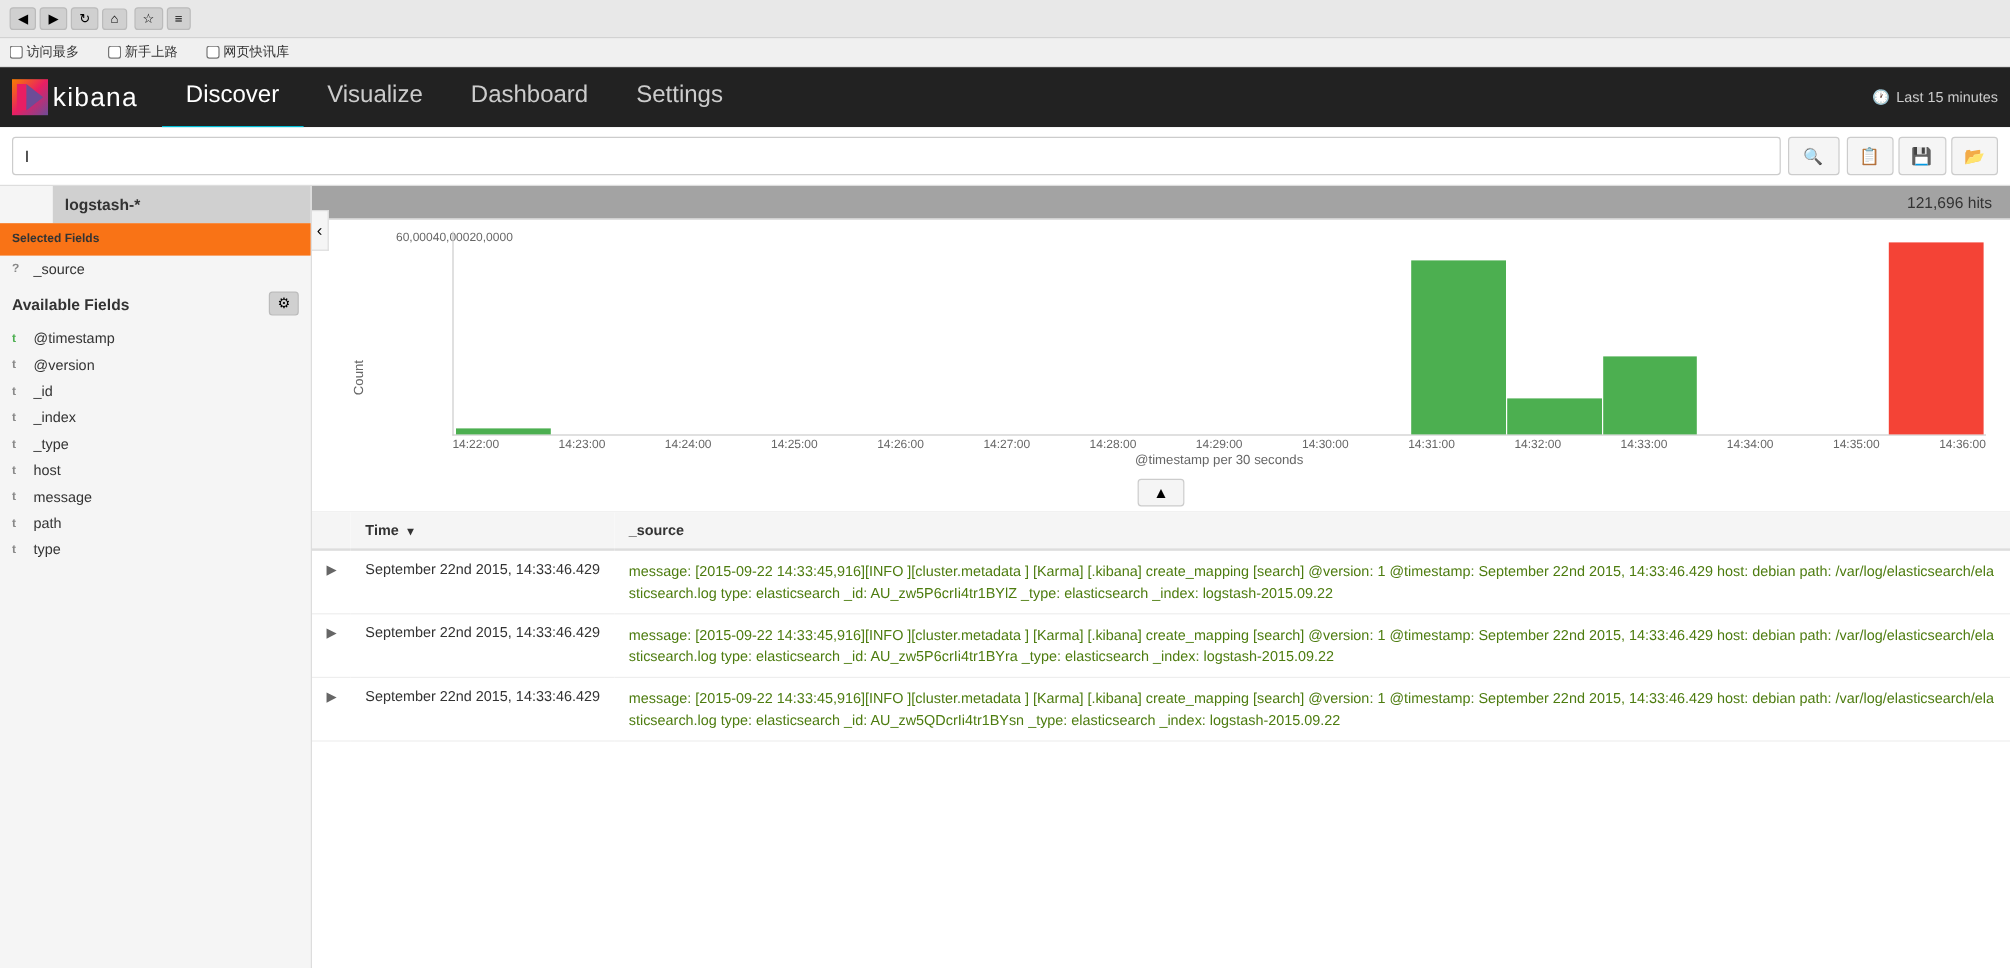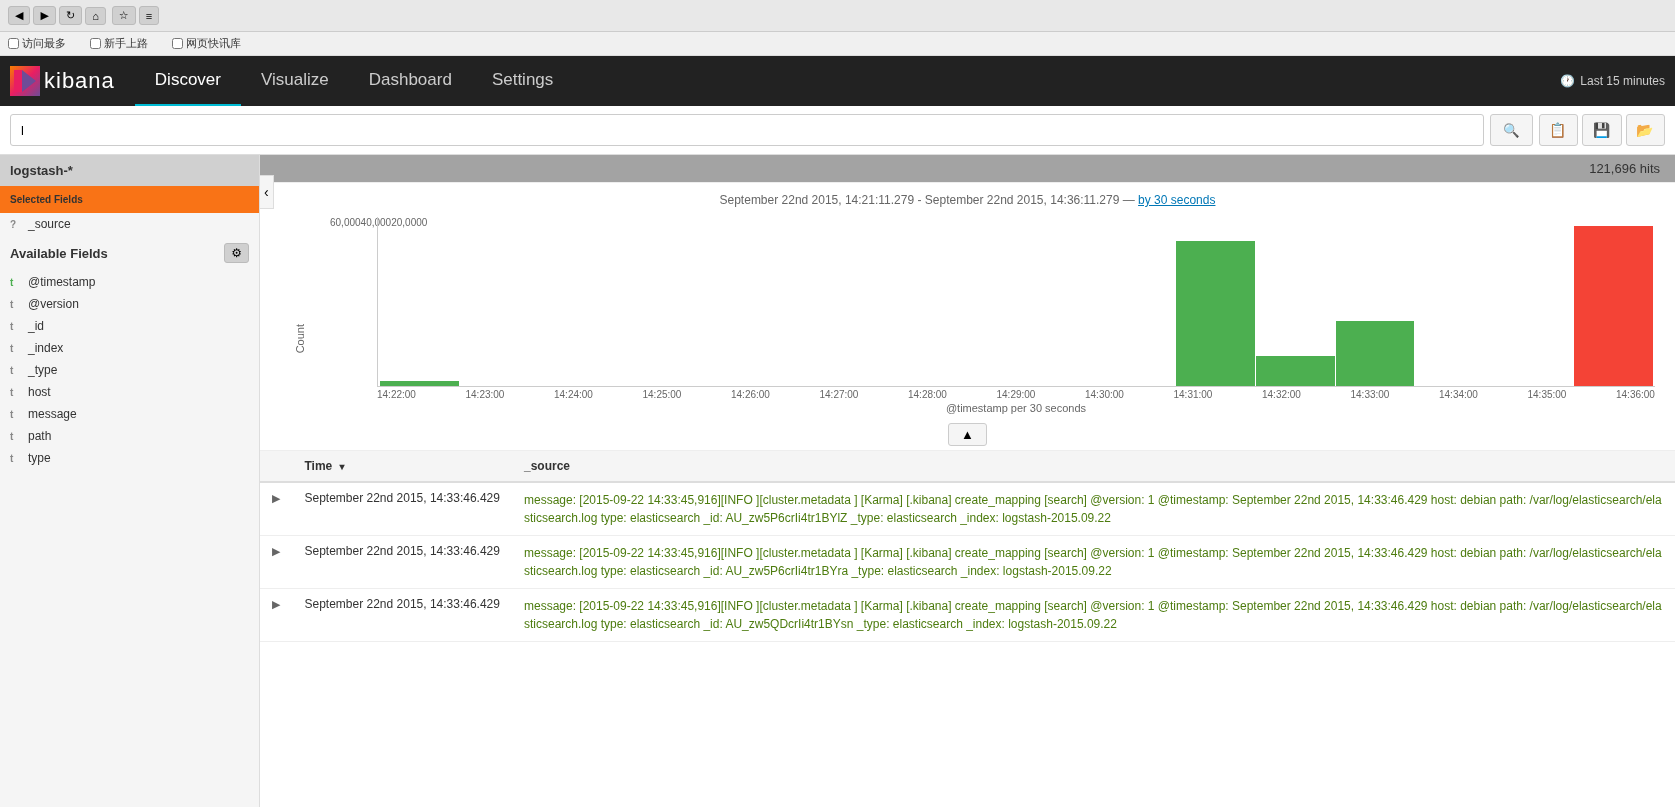--- a/index.html
+++ b/index.html
@@ -86,21 +86,21 @@
     .kibana-text {
       color: white;
       font-size: 22px;
       font-weight: 300;
       letter-spacing: 1px;
     }
     .nav-links { display: flex; gap: 0; }
     .nav-link {
       color: #ccc;
       padding: 14px 20px;
-      font-size: 17px;
+      font-size: 20px;
       cursor: pointer;
       text-decoration: none;
       border-bottom: 3px solid transparent;
     }
     .nav-link.active {
       color: white;
       border-bottom: 3px solid #00bcd4;
     }
     .time-display {
       margin-left: auto;
@@ -162,20 +162,21 @@
       border-right: 1px solid #ddd;
       overflow-y: auto;
       flex-shrink: 0;
     }
     .index-pattern {
       background: #d0d0d0;
       padding: 8px 10px;
       font-size: 13px;
       font-weight: bold;
       color: #333;
+      margin-left: 44px;
     }
     .section-title {
       padding: 8px 10px;
       font-size: 10px;
       font-weight: bold;
       color: #333;
       background: #f97316;
     }
     .field-item {
       padding: 4px 10px;
@@ -437,25 +438,20 @@
     </div>
 
     <div class="content-area">
       <button class="collapse-btn">‹</button>
 
       <div class="stats-bar">
         <span>121,696 hits</span>
       </div>
 
       <div class="chart-container">
-        <div class="time-range-label">
-          <span>September 22nd 2015, 14:21:11.279 - September 22nd 2015, 14:36:11.279</span>
-          <span> — </span>
-          <a class="time-range-link">by 30 seconds</a>
-        </div>
 
         <div style="position:relative; margin-left:50px;">
           <span class="y-label" style="position:absolute;left:-45px;top:50%;transform:rotate(-90deg) translateX(-50%);font-size:11px;color:#666;white-space:nowrap;transform-origin:center;">Count</span>
 
           <div style="display:flex;gap:2px;">
 
             <div style="display:flex;flex-direction:row;justify-content:space-between;width:45px;font-size:10px;color:#666;text-align:right;padding-right:4px;height:170px;">
               <span>60,000</span>
               <span>40,000</span>
               <span>20,000</span>

